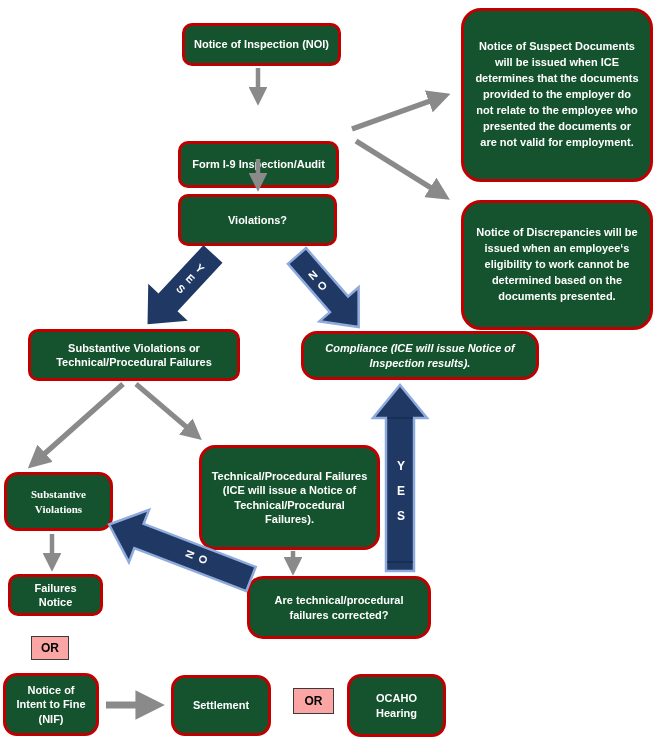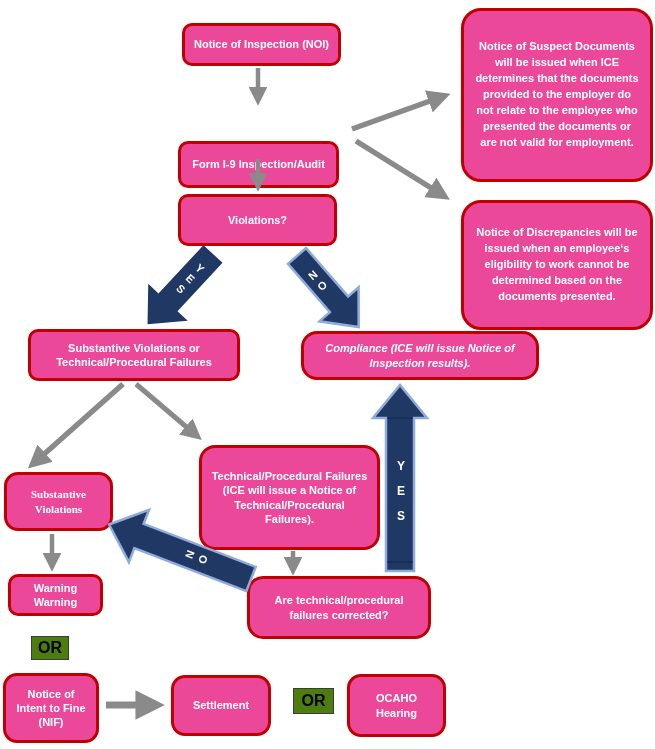--- a/index.html
+++ b/index.html
@@ -3,30 +3,30 @@
 <meta charset="utf-8">
 <style>
   html,body { margin:0; padding:0; background:#ffffff; }
   #canvas {
     position:relative; width:655px; height:749px; background:#ffffff;
     font-family:"Liberation Sans", sans-serif; overflow:hidden;
   }
   svg.layer { position:absolute; left:0; top:0; z-index:2; pointer-events:none; }
   .node {
     position:absolute; box-sizing:border-box; z-index:1;
-    background:#ec4899; border:3px solid #c00000;
+    background:#14532d; border:3px solid #c00000;
     color:#ffffff; font-weight:700; font-size:11px; line-height:1.3;
     display:flex; align-items:center; justify-content:center; text-align:center;
     padding:3px 7px;
   }
   .node.big { line-height:1.45; padding:6px 10px; }
   .orbox {
     position:absolute; box-sizing:border-box; z-index:1;
-    background:#4d7c0f; border:1.5px solid #3b3b3b;
-    color:#000000; font-weight:700; font-size:16px;
+    background:#fca5a5; border:1.5px solid #3b3b3b;
+    color:#000000; font-weight:700; font-size:12px;
     display:flex; align-items:center; justify-content:center; text-align:center;
   }
   .alabel {
     position:absolute; z-index:3; width:14px;
     color:#ffffff; font-weight:700; font-size:11px; line-height:1.25;
     text-align:center; word-break:break-all;
     transform:translate(-50%,-50%) rotate(var(--r,0deg));
   }
   .alabel.tall { line-height:2.1; font-size:12px; }
 </style>
@@ -80,23 +80,23 @@
   <div class="node big" style="left:461px; top:8px;   width:192px; height:174px; border-radius:20px;">Notice of Suspect Documents will be issued when ICE determines that the documents provided to the employer do not relate to the employee who presented the documents or are not valid for employment.</div>
 
   <div class="node big" style="left:461px; top:200px; width:192px; height:130px; border-radius:20px;">Notice of Discrepancies will be issued when an employee‘s eligibility to work cannot be determined based on the documents presented.</div>
 
   <div class="node" style="left:4px;   top:472px; width:109px; height:59px; border-radius:14px;font-family:Liberation Serif, serif;">Substantive Violations</div>
 
   <div class="node" style="left:199px; top:445px; width:181px; height:105px; border-radius:16px;">Technical/Procedural Failures (ICE will issue a Notice of Technical/Procedural Failures).</div>
 
   <div class="node" style="left:247px; top:576px; width:184px; height:63px; border-radius:16px;">Are technical/procedural failures corrected?</div>
 
-  <div class="node" style="left:8px;   top:574px; width:95px;  height:42px; border-radius:10px;">Warning Warning</div>
+  <div class="node" style="left:8px;   top:574px; width:95px;  height:42px; border-radius:10px;">Failures Notice</div>
 
-  <div class="node" style="left:3px;   top:673px; width:96px;  height:70px; border-radius:14px;">Notice of Intent to Fine (NIF)</div>
+  <div class="node" style="left:3px;   top:673px; width:96px;  height:63px; border-radius:14px;">Notice of Intent to Fine (NIF)</div>
 
   <div class="node" style="left:171px; top:675px; width:100px; height:61px; border-radius:14px;">Settlement</div>
 
   <div class="node" style="left:347px; top:674px; width:99px;  height:63px; border-radius:14px;">OCAHO Hearing</div>
 
   <div class="orbox" style="left:31px;  top:636px; width:38px; height:24px;">OR</div>
 
   <div class="orbox" style="left:293px; top:688px; width:41px; height:26px;">OR</div>
 
 </div>

